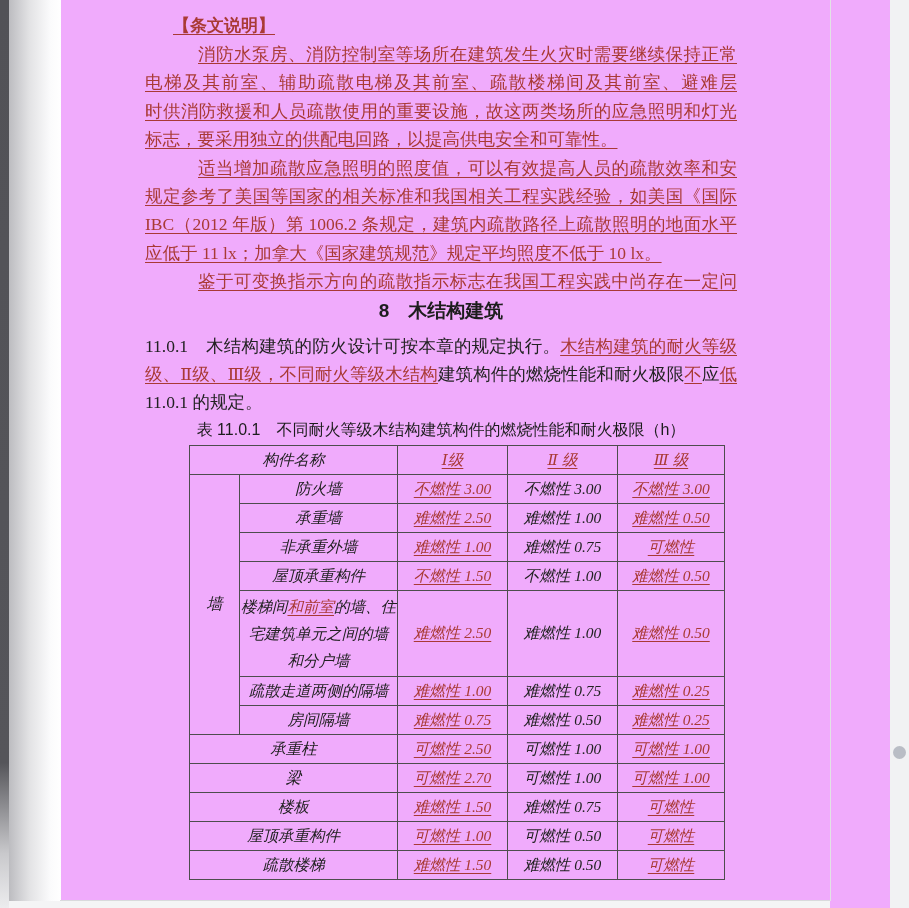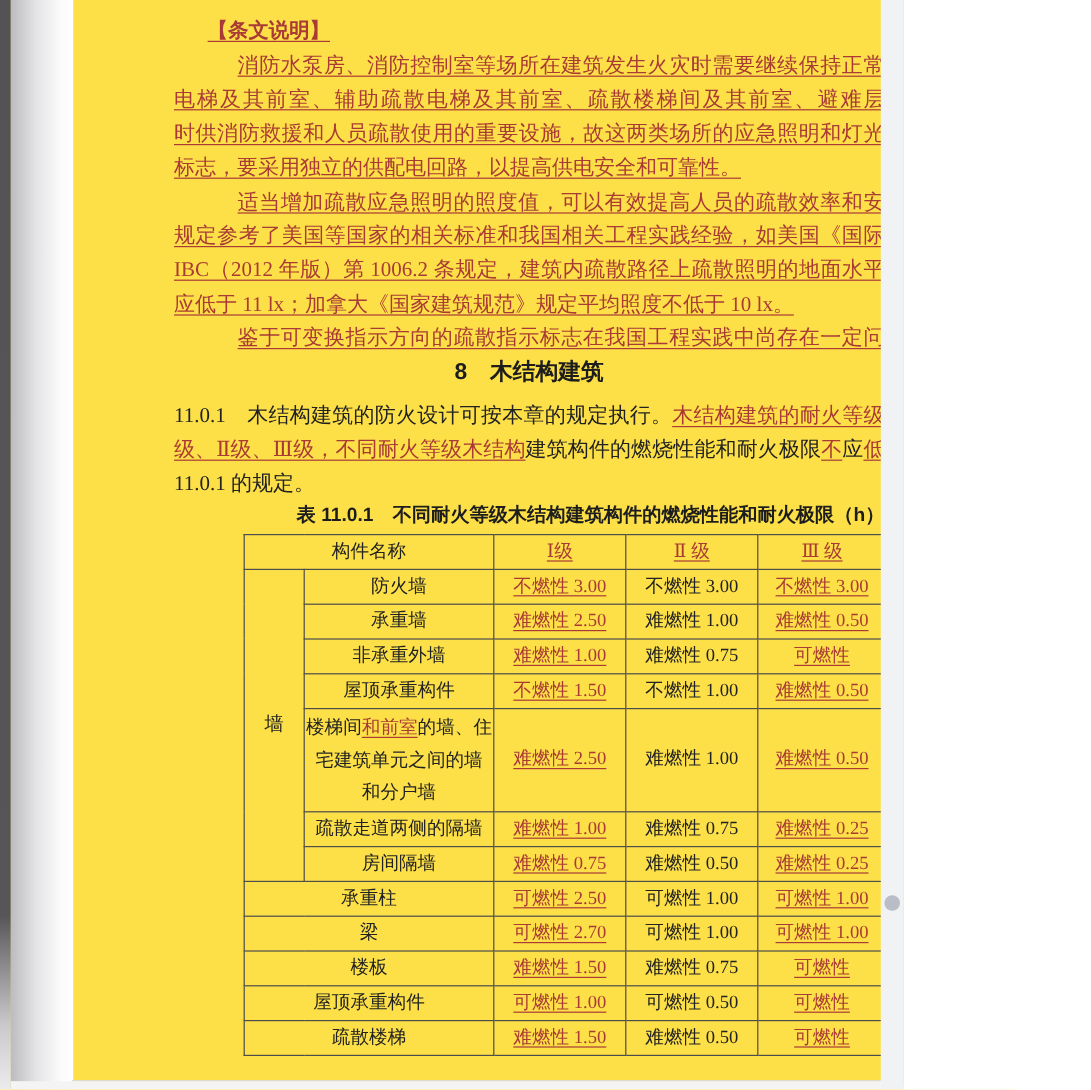--- a/index.html
+++ b/index.html
@@ -1,16 +1,16 @@
 <!DOCTYPE html>
 <html><head>
 <meta charset="utf-8">
 <style>
   html,body{margin:0;padding:0;background:#ffffff;}
-  .viewer{position:relative;width:753px;height:908px;background:#fde047;overflow:hidden;
+  .viewer{position:relative;width:909px;height:908px;background:#f0abfc;overflow:hidden;
     font-family:"Liberation Serif","DejaVu Serif",serif;color:#222;}
   
   .spine{position:absolute;left:0;top:0;width:9px;height:100%;
     background:linear-gradient(to bottom,#525257 0%,#55555a 84%,#c9c9cc 94%,#ececee 100%);}
   .shadow{position:absolute;left:9px;top:0;width:52px;height:100%;
     background:linear-gradient(to right,#bcbcc0 0%,#e3e3e5 40%,#fbfbfc 80%,#ffffff 100%);}
   
   .rightline{position:absolute;left:830px;top:0;width:1px;height:901px;background:#e2e2e5;}
   .bottomline{position:absolute;left:60px;top:900px;width:770px;height:1px;background:#d9d9dc;}
   .belowstrip{position:absolute;left:9px;top:901px;width:821px;height:7px;background:#f4f4f5;}
@@ -20,23 +20,23 @@
   
   .content{position:absolute;left:145px;top:0;width:592px;}
   .red{color:#a93a35;text-decoration:underline;text-underline-offset:3px;text-decoration-thickness:1px;}
   .blk{color:#222;}
   .cmt-label{margin:14px 0 2px 28px;font-size:17px;font-weight:bold;line-height:24px;}
   .tline{font-size:17.5px;line-height:28.4px;height:28.4px;white-space:nowrap;}
   .tline.just{white-space:normal;text-align:justify;text-align-last:justify;overflow:hidden;}
   .tline.ind{text-indent:53px;}
   .chapter{margin:1px 0 7px 0;text-align:center;font-size:19px;font-weight:bold;line-height:28px;
     font-family:"Liberation Sans","DejaVu Sans",sans-serif;color:#1d1d1d;}
-  .caption{margin:2px 0 4px 0;text-align:right;font-size:16px;font-weight:bold;color:#1d1d1d;line-height:22px;
+  .caption{margin:2px 0 4px 0;text-align:center;font-size:16px;font-weight:normal;color:#1d1d1d;line-height:22px;
     font-family:"Liberation Sans","DejaVu Sans",sans-serif;}
-  table{border-collapse:collapse;table-layout:fixed;width:535px;margin-left:58px;}
+  table{border-collapse:collapse;table-layout:fixed;width:535px;margin-left:44px;font-style:italic;}
   td,th{border:1px solid #4d4d4d;font-weight:normal;text-align:center;vertical-align:middle;
     font-size:15.5px;padding:0;height:28px;line-height:20px;}
   tr.tall td{height:85px;}
   td.group{font-size:16px;}
   .nline{line-height:27px;}
   .cellred{color:#a93a35;text-decoration:underline;text-underline-offset:3px;}
 </style>
 </head>
 <body>
 

